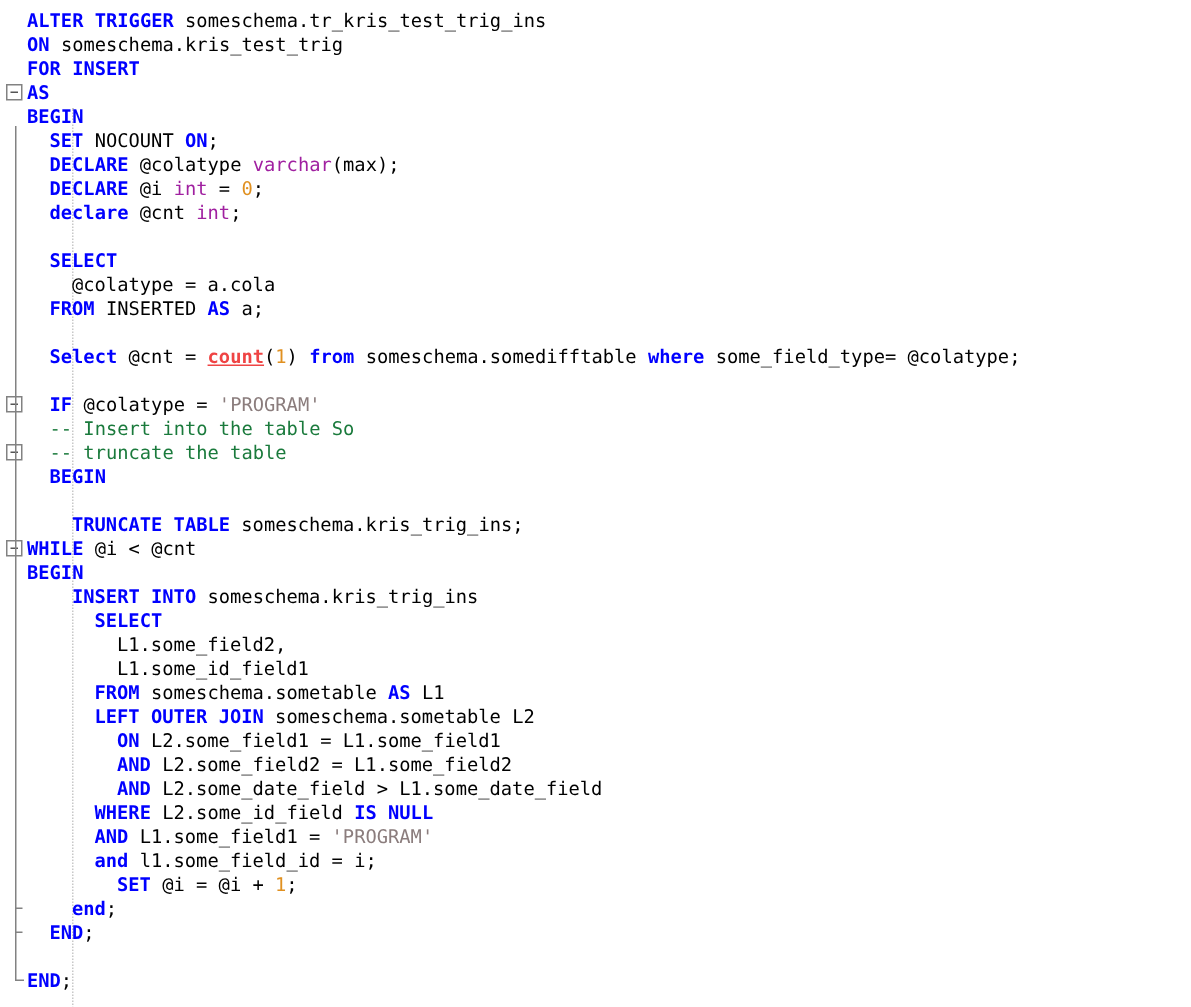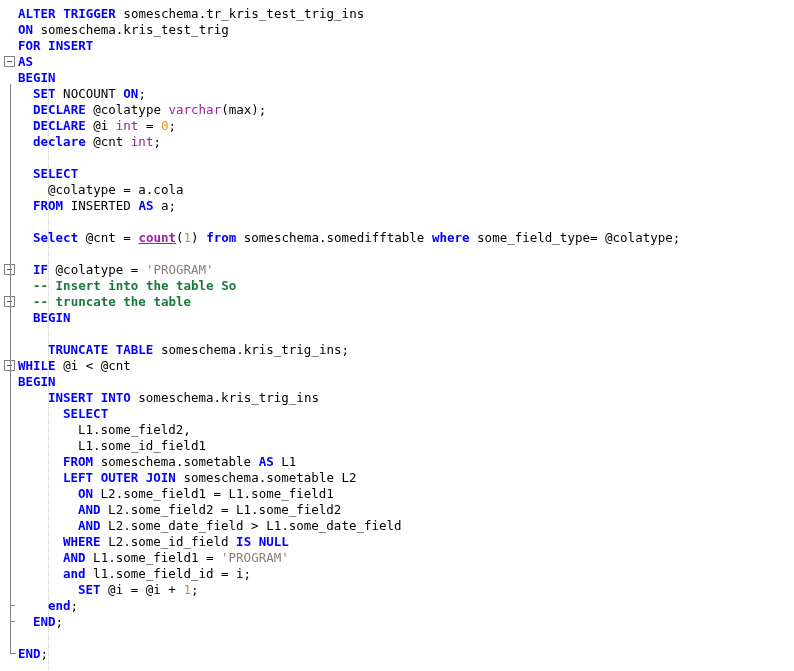--- a/index.html
+++ b/index.html
@@ -97,22 +97,22 @@
   .line {
     height: 16px;
     white-space: pre;
   }
 
   
   .kw   { color: #0000ff; font-weight: bold; }  
   .typ  { color: #a020a0; }                      
   .str  { color: #8b7d7d; }                      
   .num  { color: #e09020; }                      
-  .cmt  { color: #1a7a3c; font-weight: bold; }                      
-  .fn   { color: #a21caf; font-weight: bold; text-decoration: underline; }   
+  .cmt  { color: #1a7a3c; }                      
+  .fn   { color: #ef4444; font-weight: bold; text-decoration: underline; }   
   .pln  { color: #000000; }                      
   .bld  { color: #000000; font-weight: normal; }   
 </style>
 </head>
 <body>
 
 <div id="editor">
 
   <div id="fold-margin">
       <div class="fold-box" style="top: 56px;"></div>

